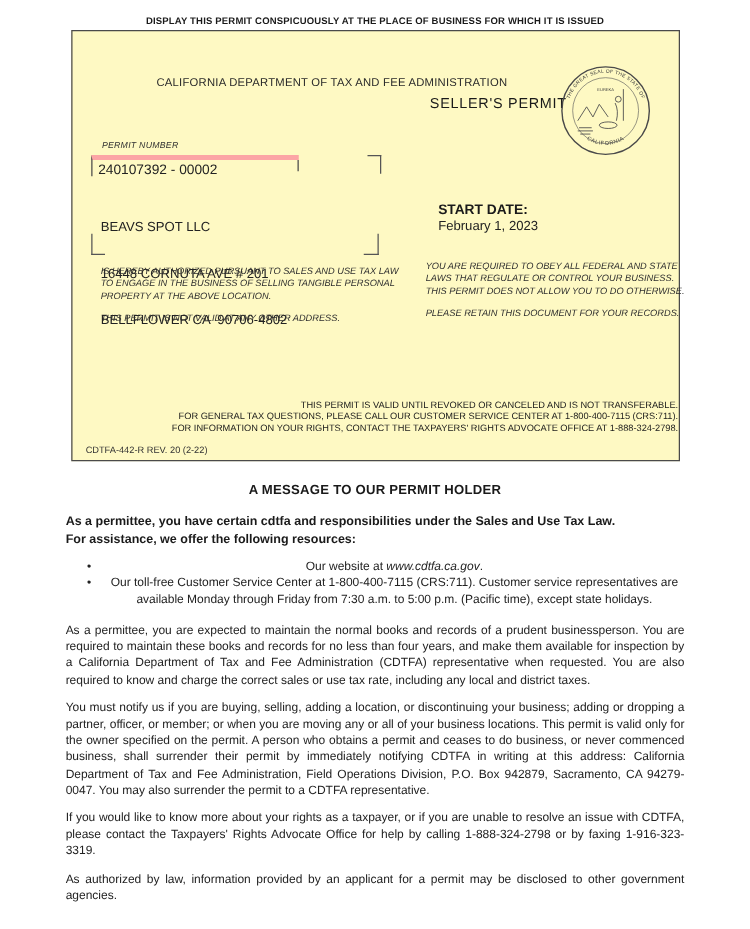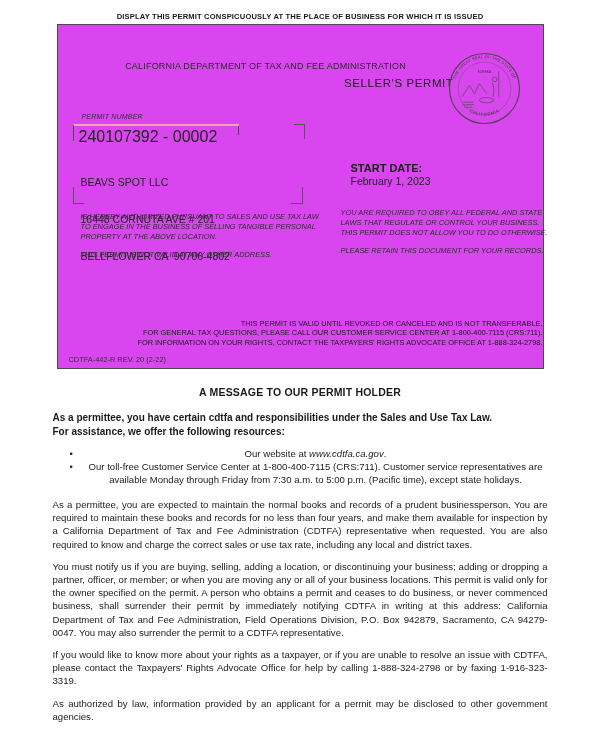--- a/index.html
+++ b/index.html
@@ -7,39 +7,39 @@
   body {
     width:600px; height:743px; position:relative; overflow:hidden;
     font-family:"Liberation Sans", sans-serif; color:#222;
   }
   .notice {
     margin-top:12px; text-align:center; font-size:7.6px; font-weight:bold;
     color:#1a1a1a; letter-spacing:0.15px;
   }
   .permit-box {
     position:relative; width:487px; height:345px; margin:3px auto 0;
-    border:1px solid #4a4a4a; background:#d946ef;
+    border:1px solid #4a4a4a; background:#fef9c3;
   }
   .agency {
     position:absolute; top:36px; left:20px; width:376px; text-align:center;
     font-size:9px; color:#2a2a2a; letter-spacing:0.2px;
   }
   .permit-title {
     position:absolute; top:52px; left:20px; width:376px; text-align:right;
     font-size:11.5px; font-weight:normal; letter-spacing:0.6px; color:#1a1a1a;
   }
   .seal { position:absolute; top:27px; left:390px; width:73px; height:73px; }
   .pn-label {
     position:absolute; top:88px; left:24px; font-size:7px; font-style:italic;
     color:#333; letter-spacing:0.2px;
   }
   .pn-box {
     position:absolute; top:99px; left:15px; width:166px; height:17px;
-    border-top:2px solid #fca5a5; border-left:1px solid #4a4a4a;
-    font-size:16px; color:#222; padding:2px 0 0 5px;
+    border-top:4px solid #fca5a5; border-left:1px solid #4a4a4a;
+    font-size:11px; color:#222; padding:2px 0 0 5px;
   }
   .pn-box::after {
     content:""; position:absolute; right:0; top:0; width:1px; height:9px; background:#4a4a4a;
   }
   .bk-tr { position:absolute; top:99px;  left:236px; width:11px; height:15px; border-top:1px solid #555; border-right:1px solid #555; }
   .bk-bl { position:absolute; top:162px; left:15px;  width:11px; height:17px; border-left:1px solid #555; border-bottom:1px solid #555; }
   .bk-br { position:absolute; top:162px; left:233px; width:12px; height:17px; border-right:1px solid #555; border-bottom:1px solid #555; }
   .holder {
     position:absolute; top:126px; left:23px; font-size:10.5px; line-height:12.4px;
     color:#222; white-space:pre-wrap;

